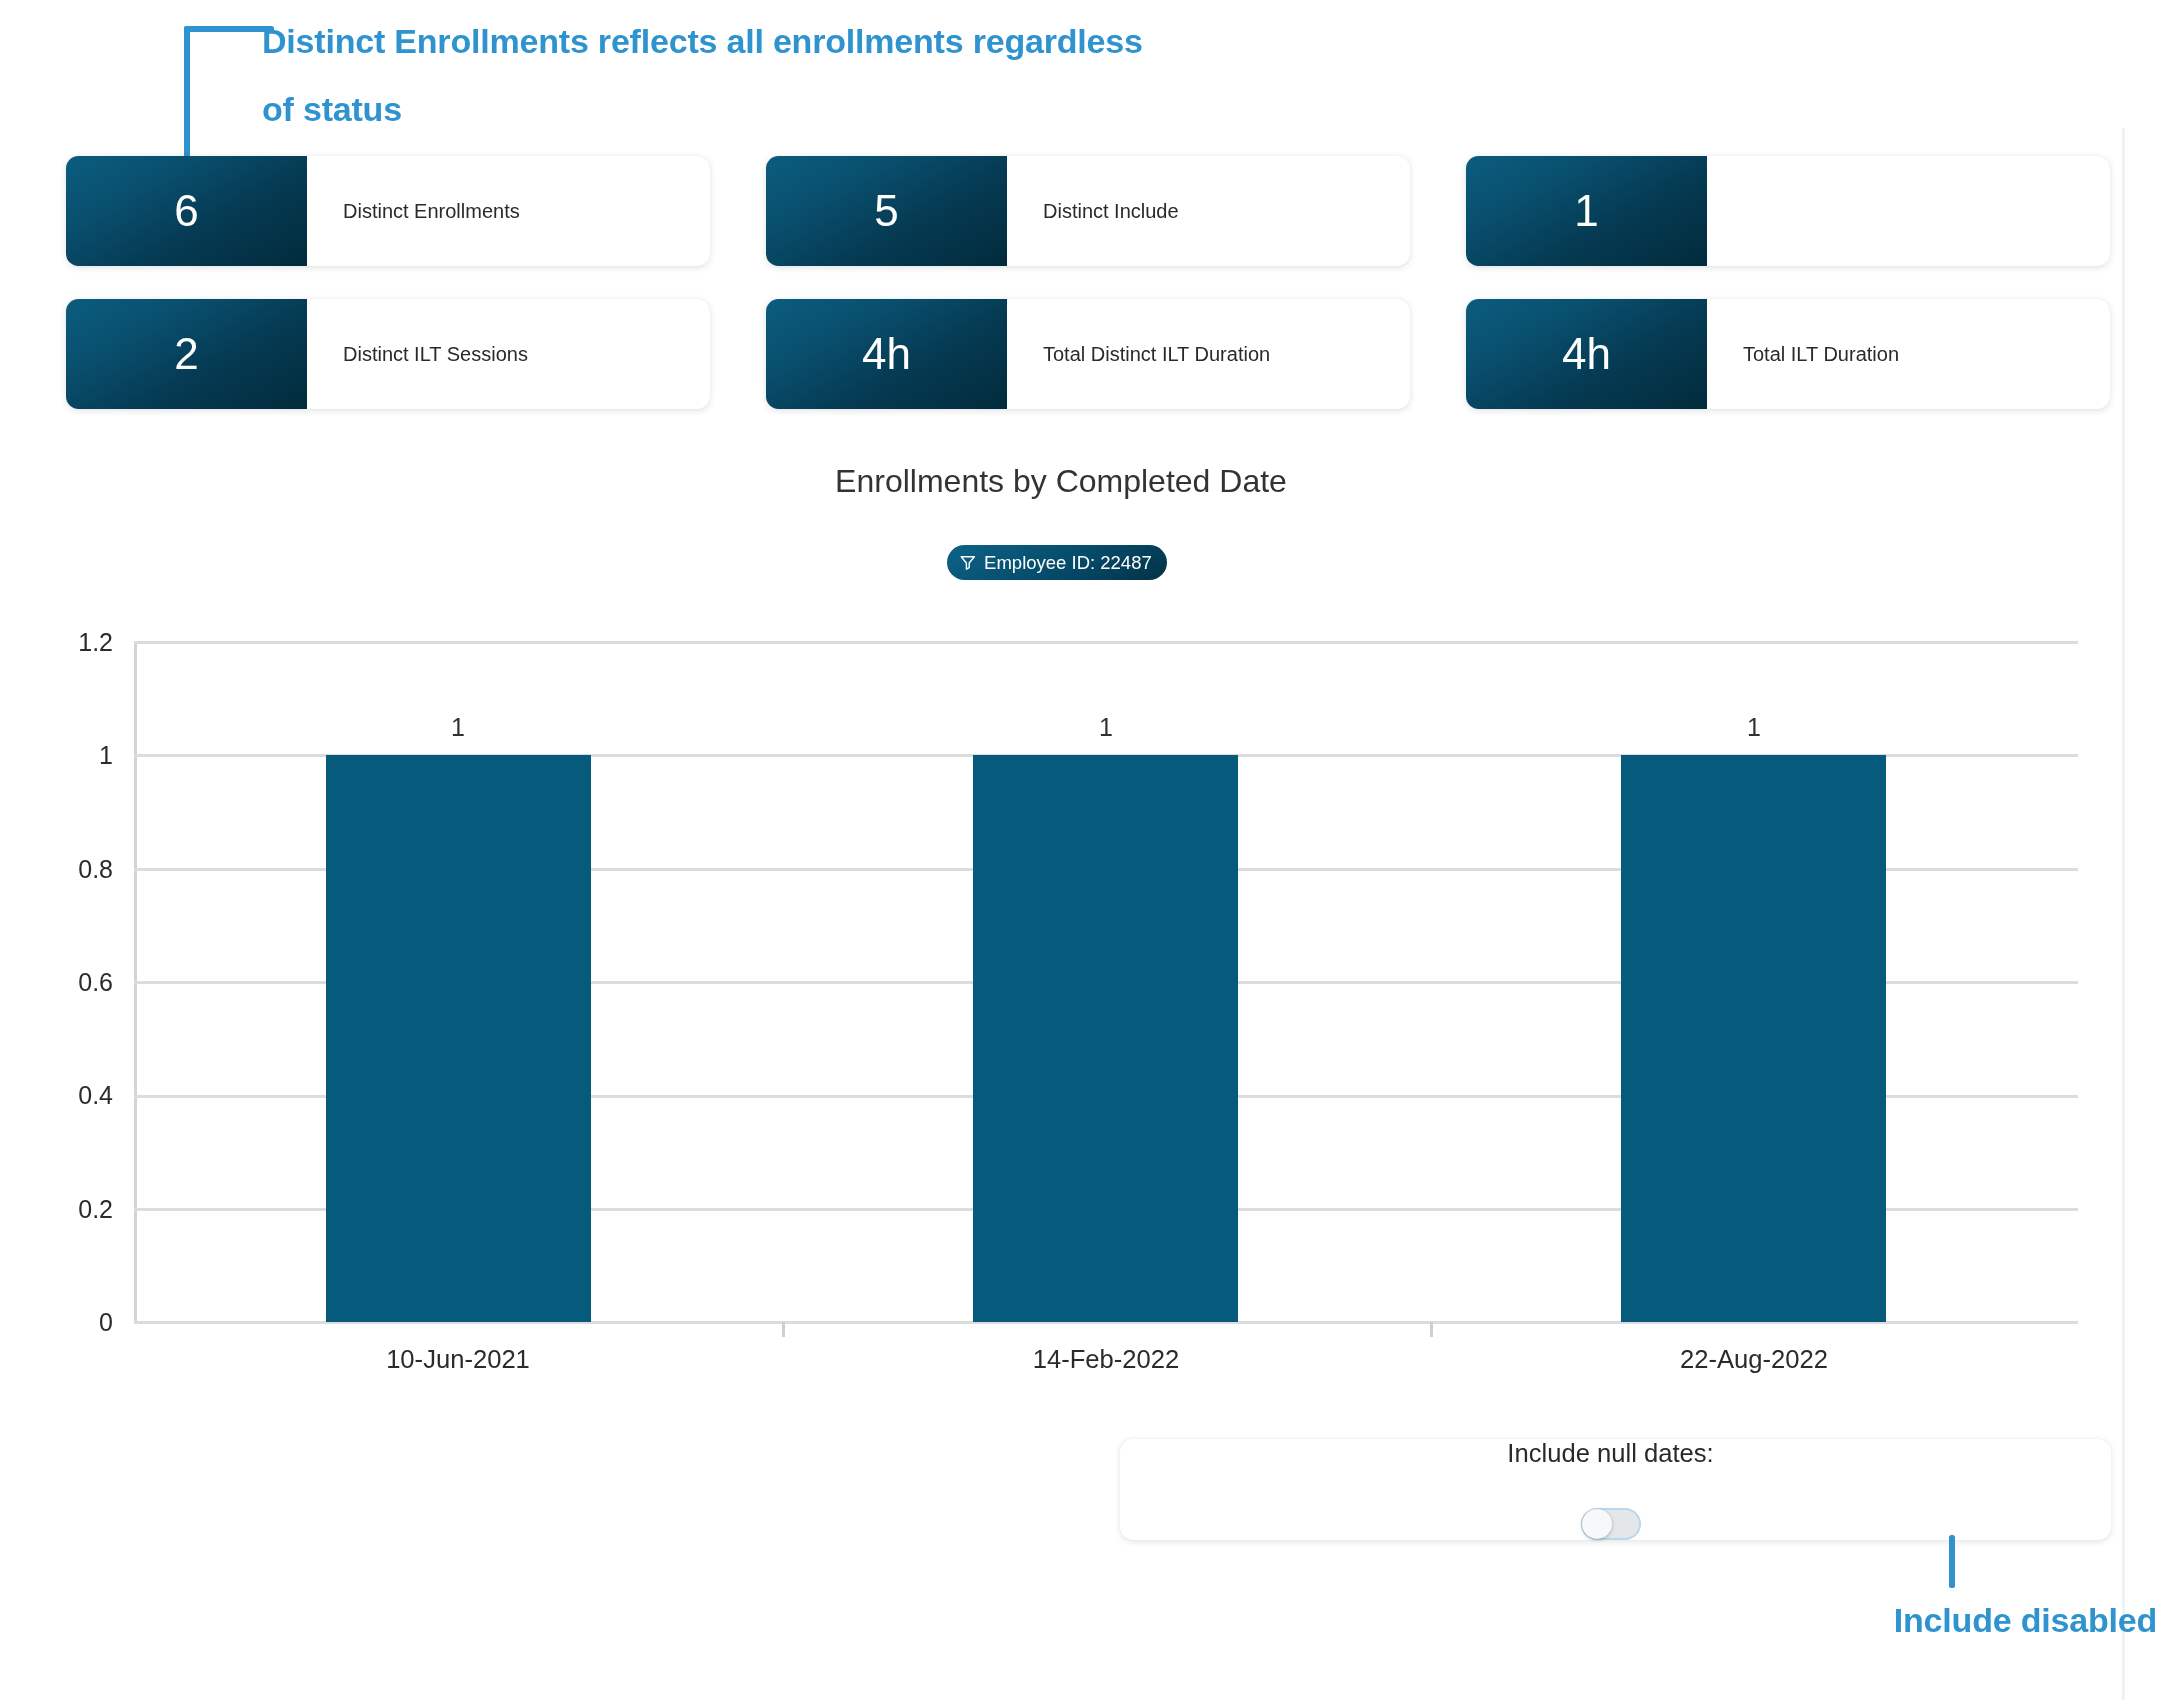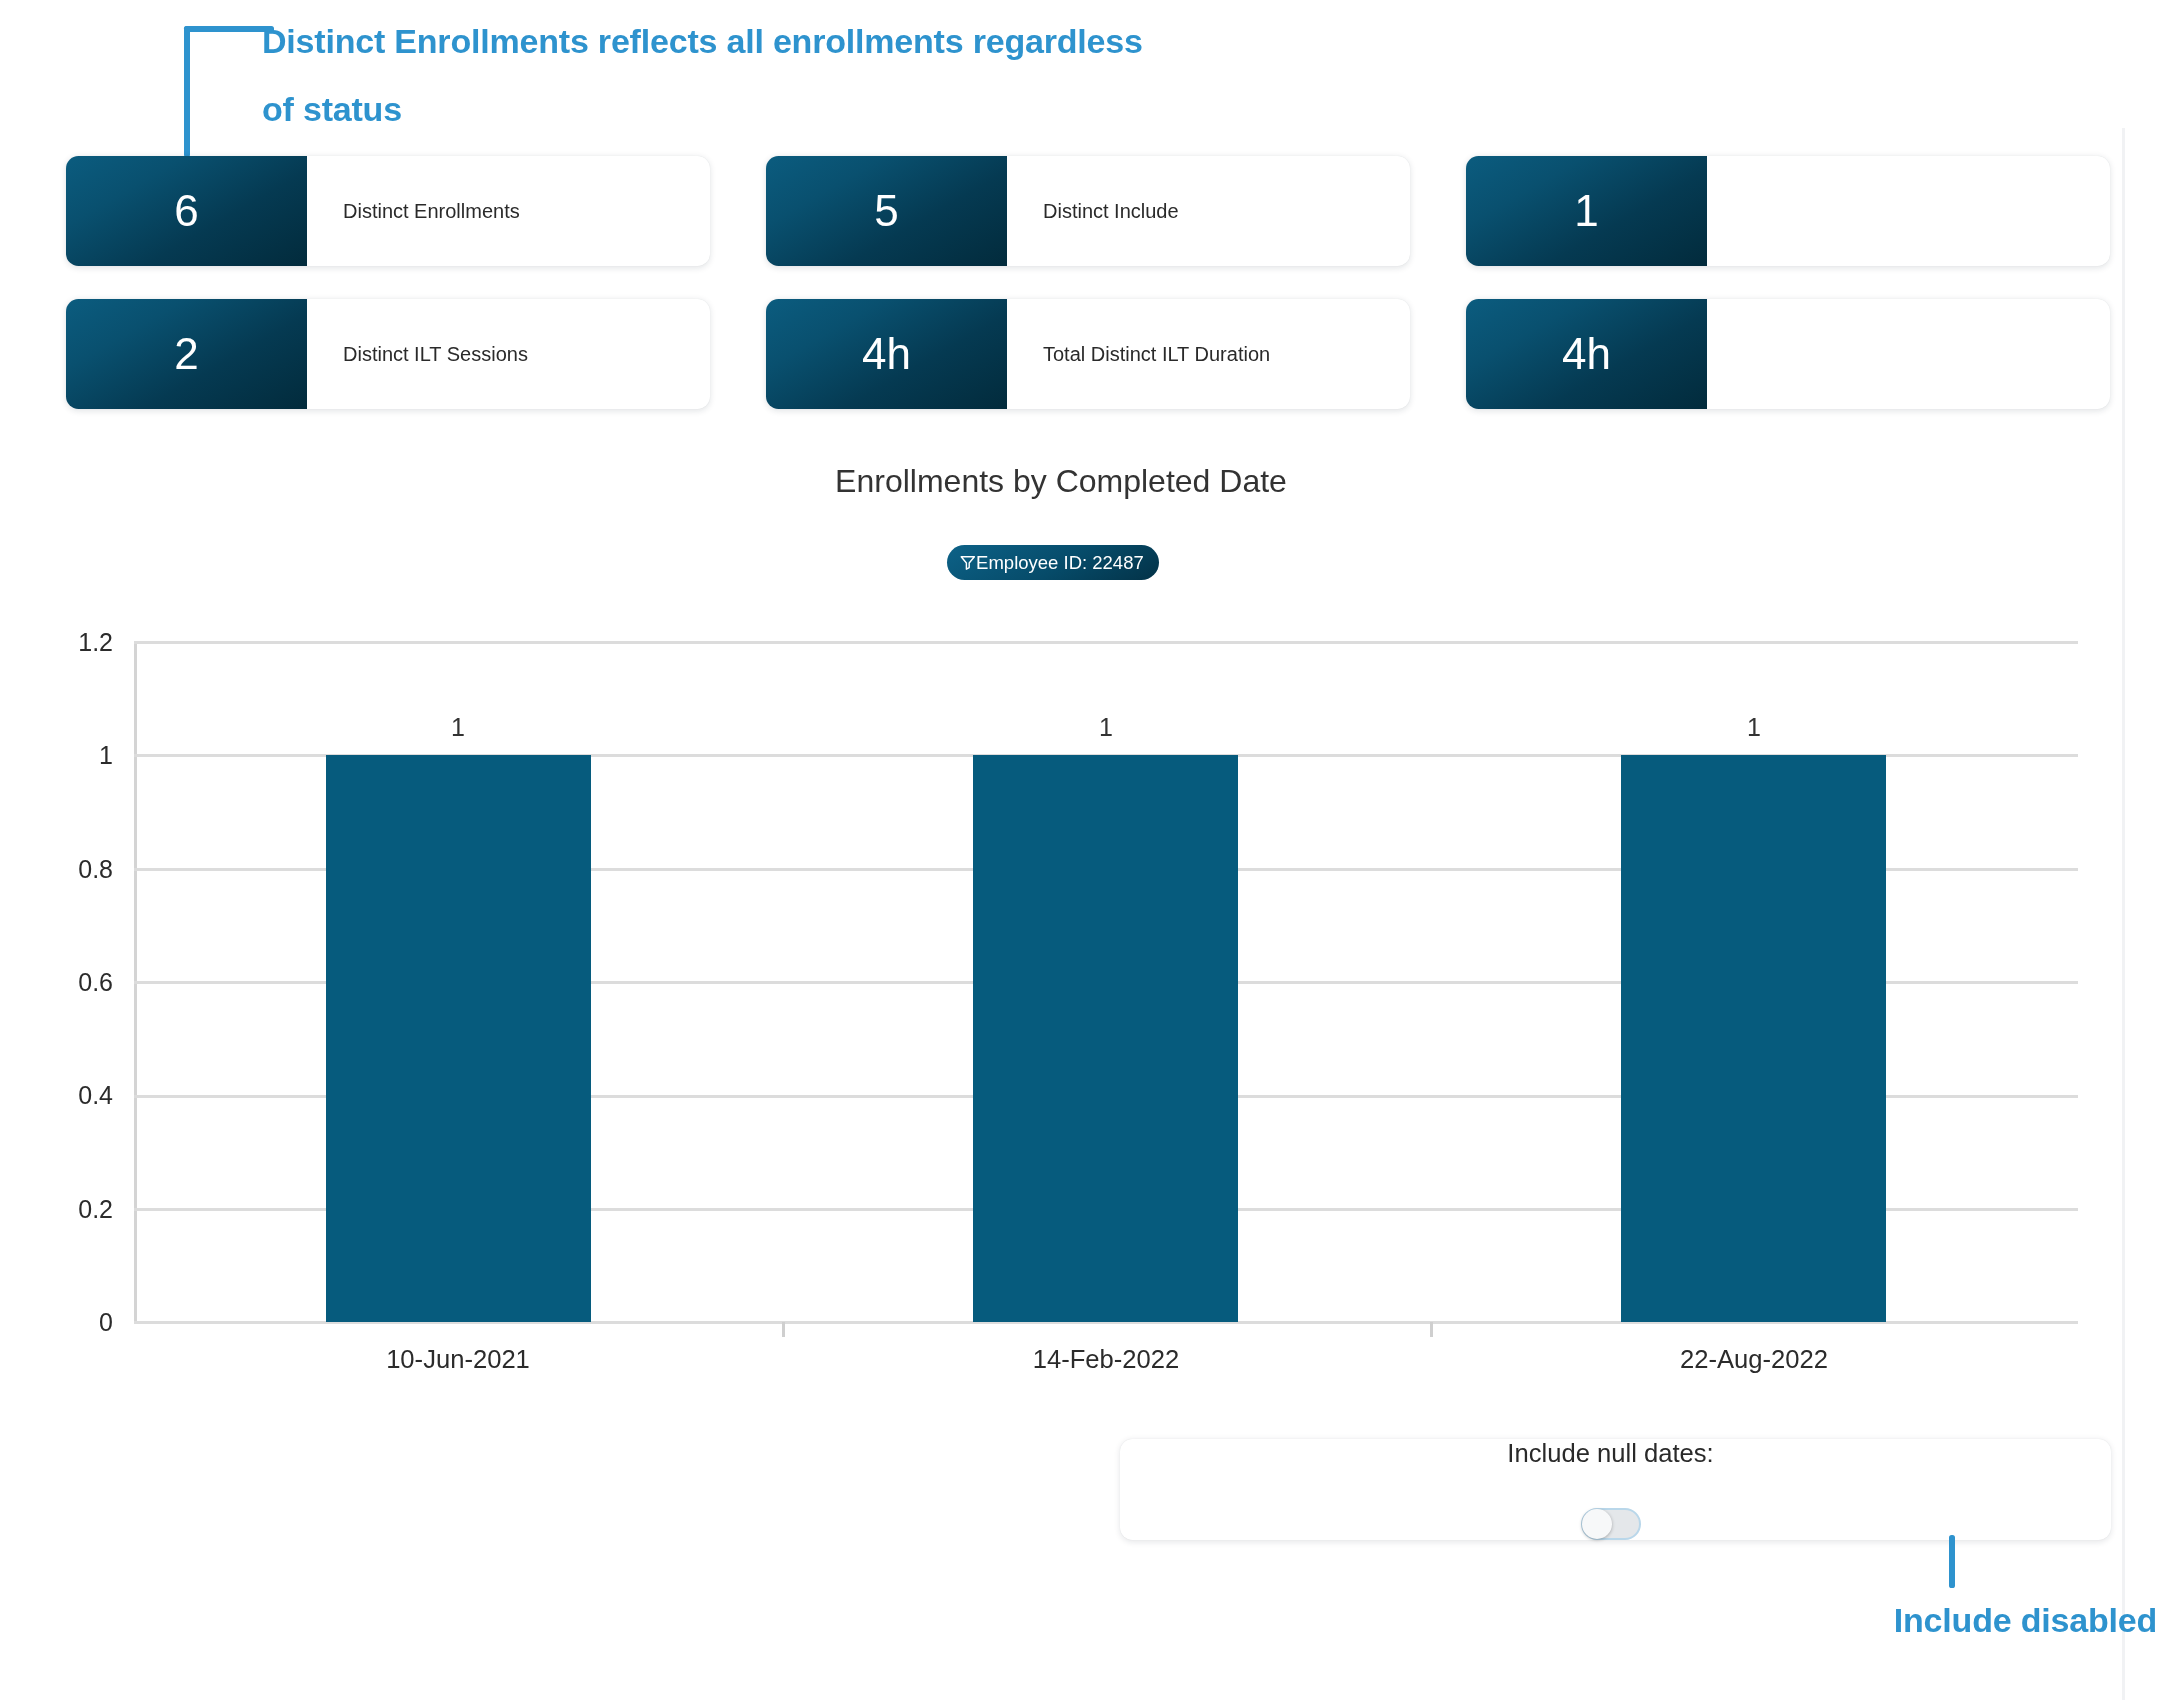--- a/index.html
+++ b/index.html
@@ -67,21 +67,21 @@
   .kpi-label { font-size: 20px; color: #2a2a2a; font-weight: 400; }
 
   
   #chart-title {
     position: absolute; left: 0; top: 463px; width: 2122px;
     text-align: center; font-size: 32px; color: #333333; font-weight: 400;
   }
   #filter-pill {
     position: absolute; left: 947px; top: 545px;
     height: 35px; padding: 0 15px 0 11.5px;
-    display: inline-flex; align-items: center; 
+    display: inline-flex; align-items: center; gap: 8px;
     background: linear-gradient(150deg, #0d6288 0%, #064b69 55%, #033247 100%);
     color: #ffffff; border-radius: 17.6px; font-size: 18.5px;
   }
   #filter-pill svg { display:block; }
 
   #plot {
     position: absolute; left: 134px; top: 642px;
     width: 1944px; height: 680px;
   }
   .gridline { position: absolute; left: 0; width: 1944px; height: 2.6px; background: #dcdcdc; }
@@ -179,20 +179,23 @@
         <span class="kpi-value">4h</span>
       </div>
       <div class="kpi-label-box">
         <span class="kpi-label">Total Distinct ILT Duration</span>
       </div>
     </div>
 
     <div class="kpi-card">
       <div class="kpi-value-box">
         <span class="kpi-value">4h</span>
+      </div>
+      <div class="kpi-label-box">
+        <span class="kpi-label">Total ILT Duration</span>
       </div>
     </div>
 
   </div>
 
   <div id="chart-title">Enrollments by Completed Date</div>
 
   <div id="filter-pill">
     <span>
       <svg width="17.6" height="17.6" viewBox="0 0 20 20" aria-hidden="true">

